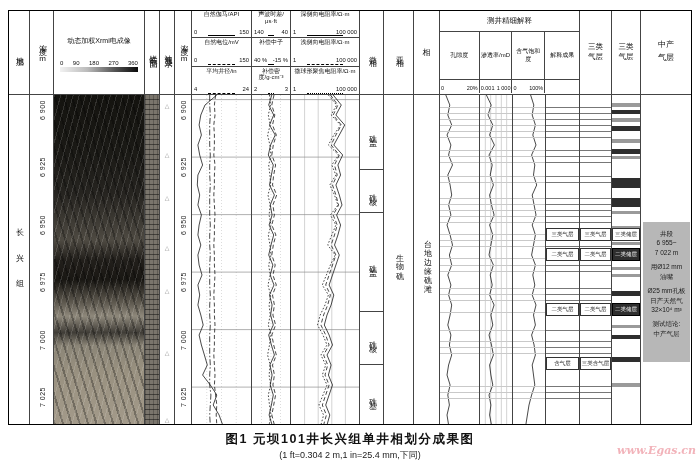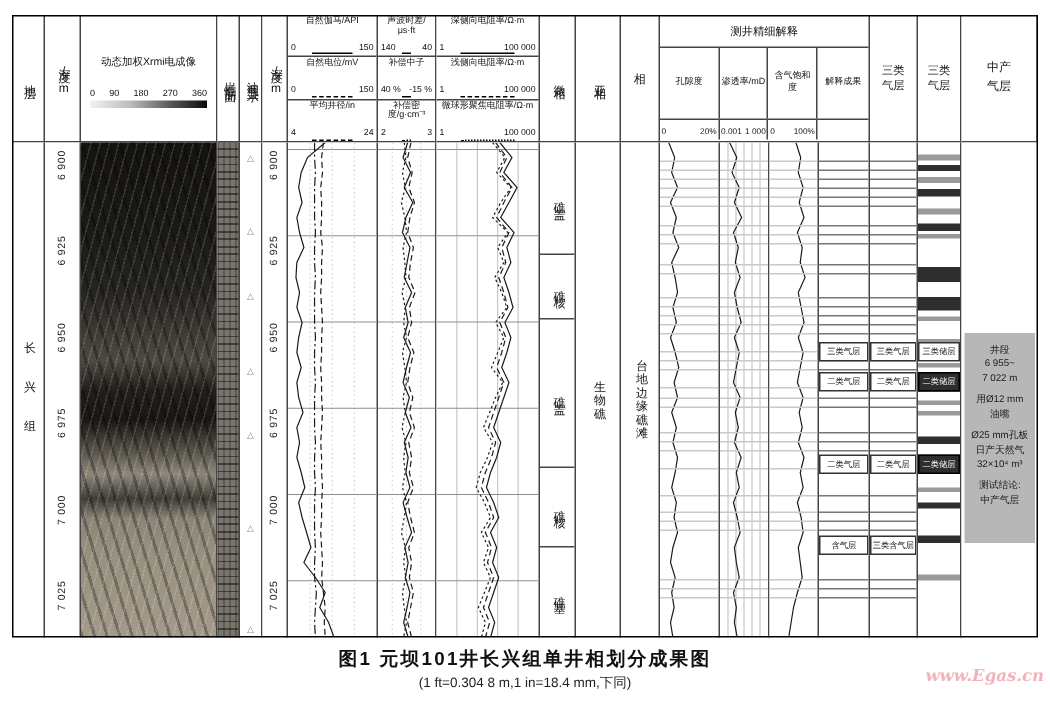--- a/index.html
+++ b/index.html
@@ -541,14 +541,14 @@
       <div class="tline">32×10⁴ m³</div>
       <div class="tgap"></div>
       <div class="tline">测试结论:</div>
       <div class="tline">中产气层</div>
     </div>
   </div>
 
 <div class="frame"></div>
 
 <div class="cap1">图1  元坝101井长兴组单井相划分成果图</div>
-<div class="cap2">(1 ft=0.304 8 m,1 in=18.4 mm,下同)</div>
+<div class="cap2">(1 ft=0.304 2 m,1 in=25.4 mm,下同)</div>
 <div class="wmark">www.Egas.cn</div>
 
 </body></html>

